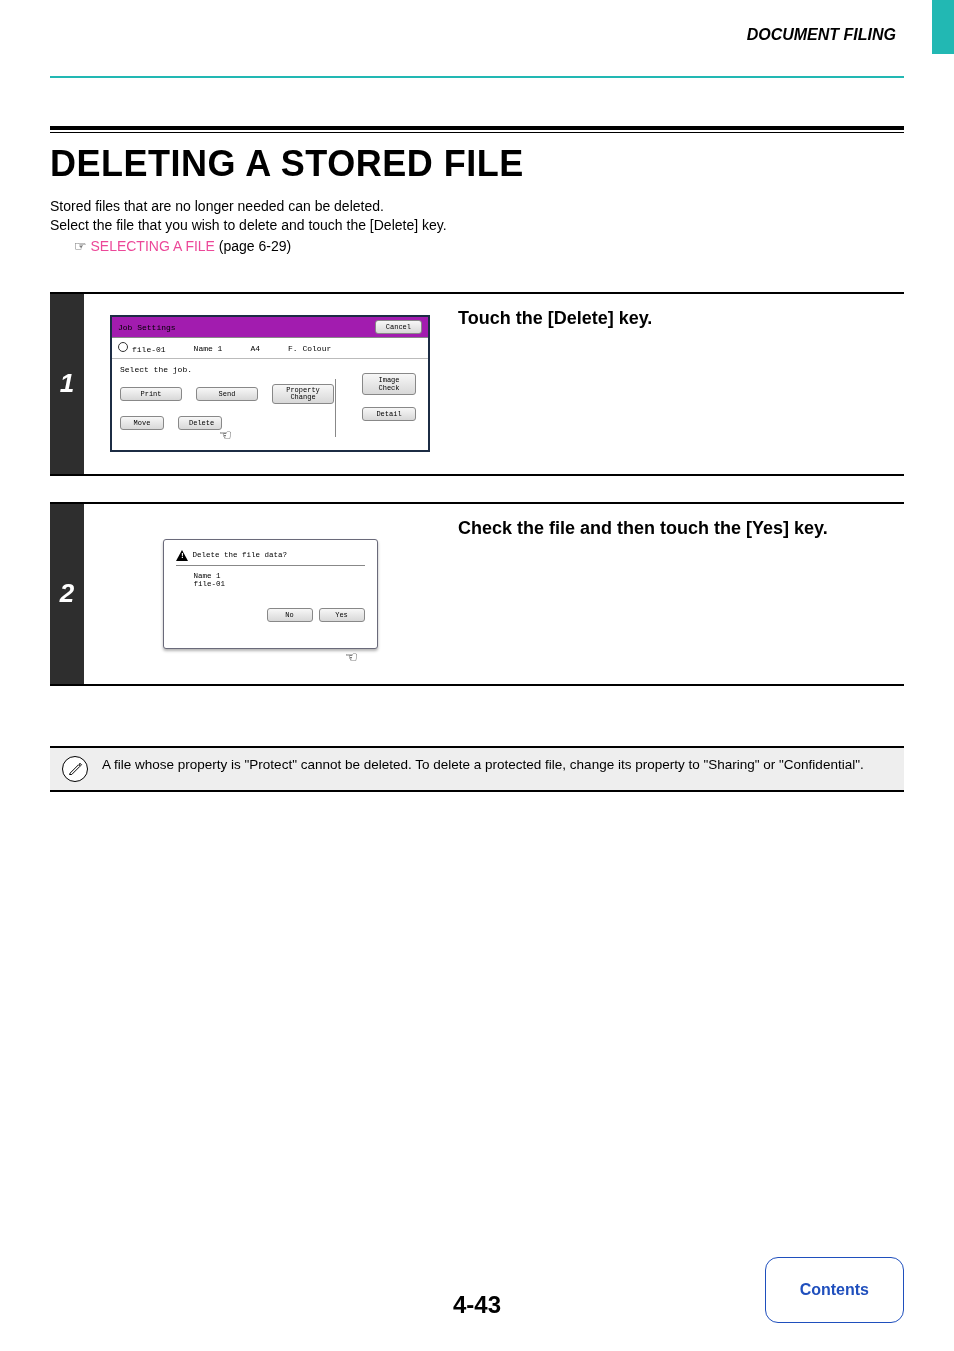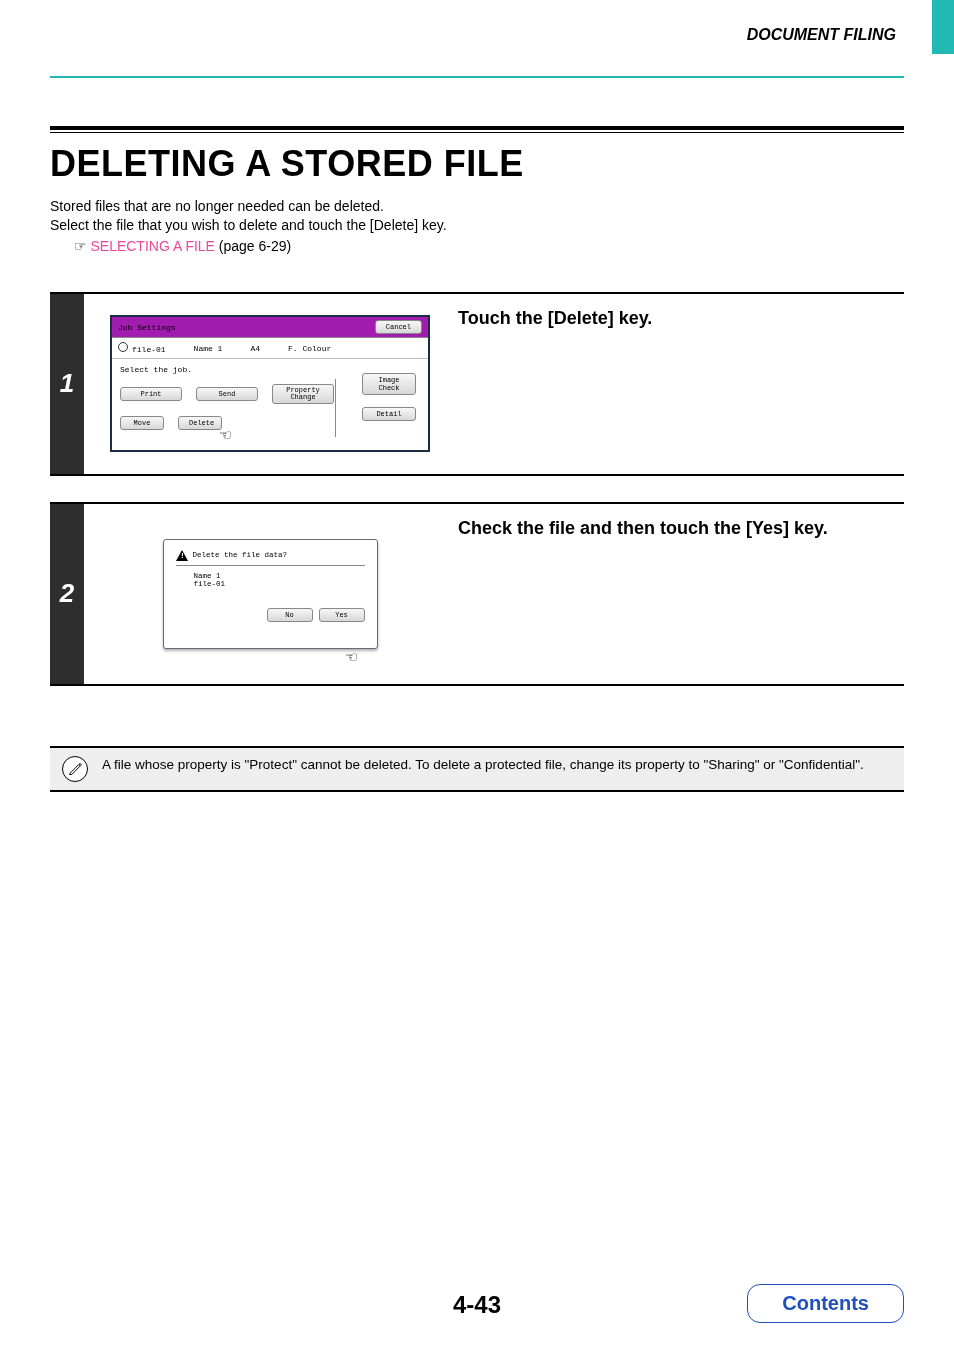--- a/index.html
+++ b/index.html
@@ -256,22 +256,22 @@
     font-weight: bold;
   }
   .contents-btn {
     position: absolute;
     bottom: 28px;
     right: 50px;
     border: 1.5px solid #1f4fbd;
     border-radius: 13px;
     color: #1f4fbd;
     font-weight: bold;
-    font-size: 20px;
-    padding: 7px 34px;
+    font-size: 16px;
+    padding: 23px 34px;
     background: #fff;
   }
 </style>
 </head>
 <body>
 
 <div class="page">
   <div class="right-bar"></div>
   <div class="section-title-top">DOCUMENT FILING</div>
   <div class="header-line"></div>

